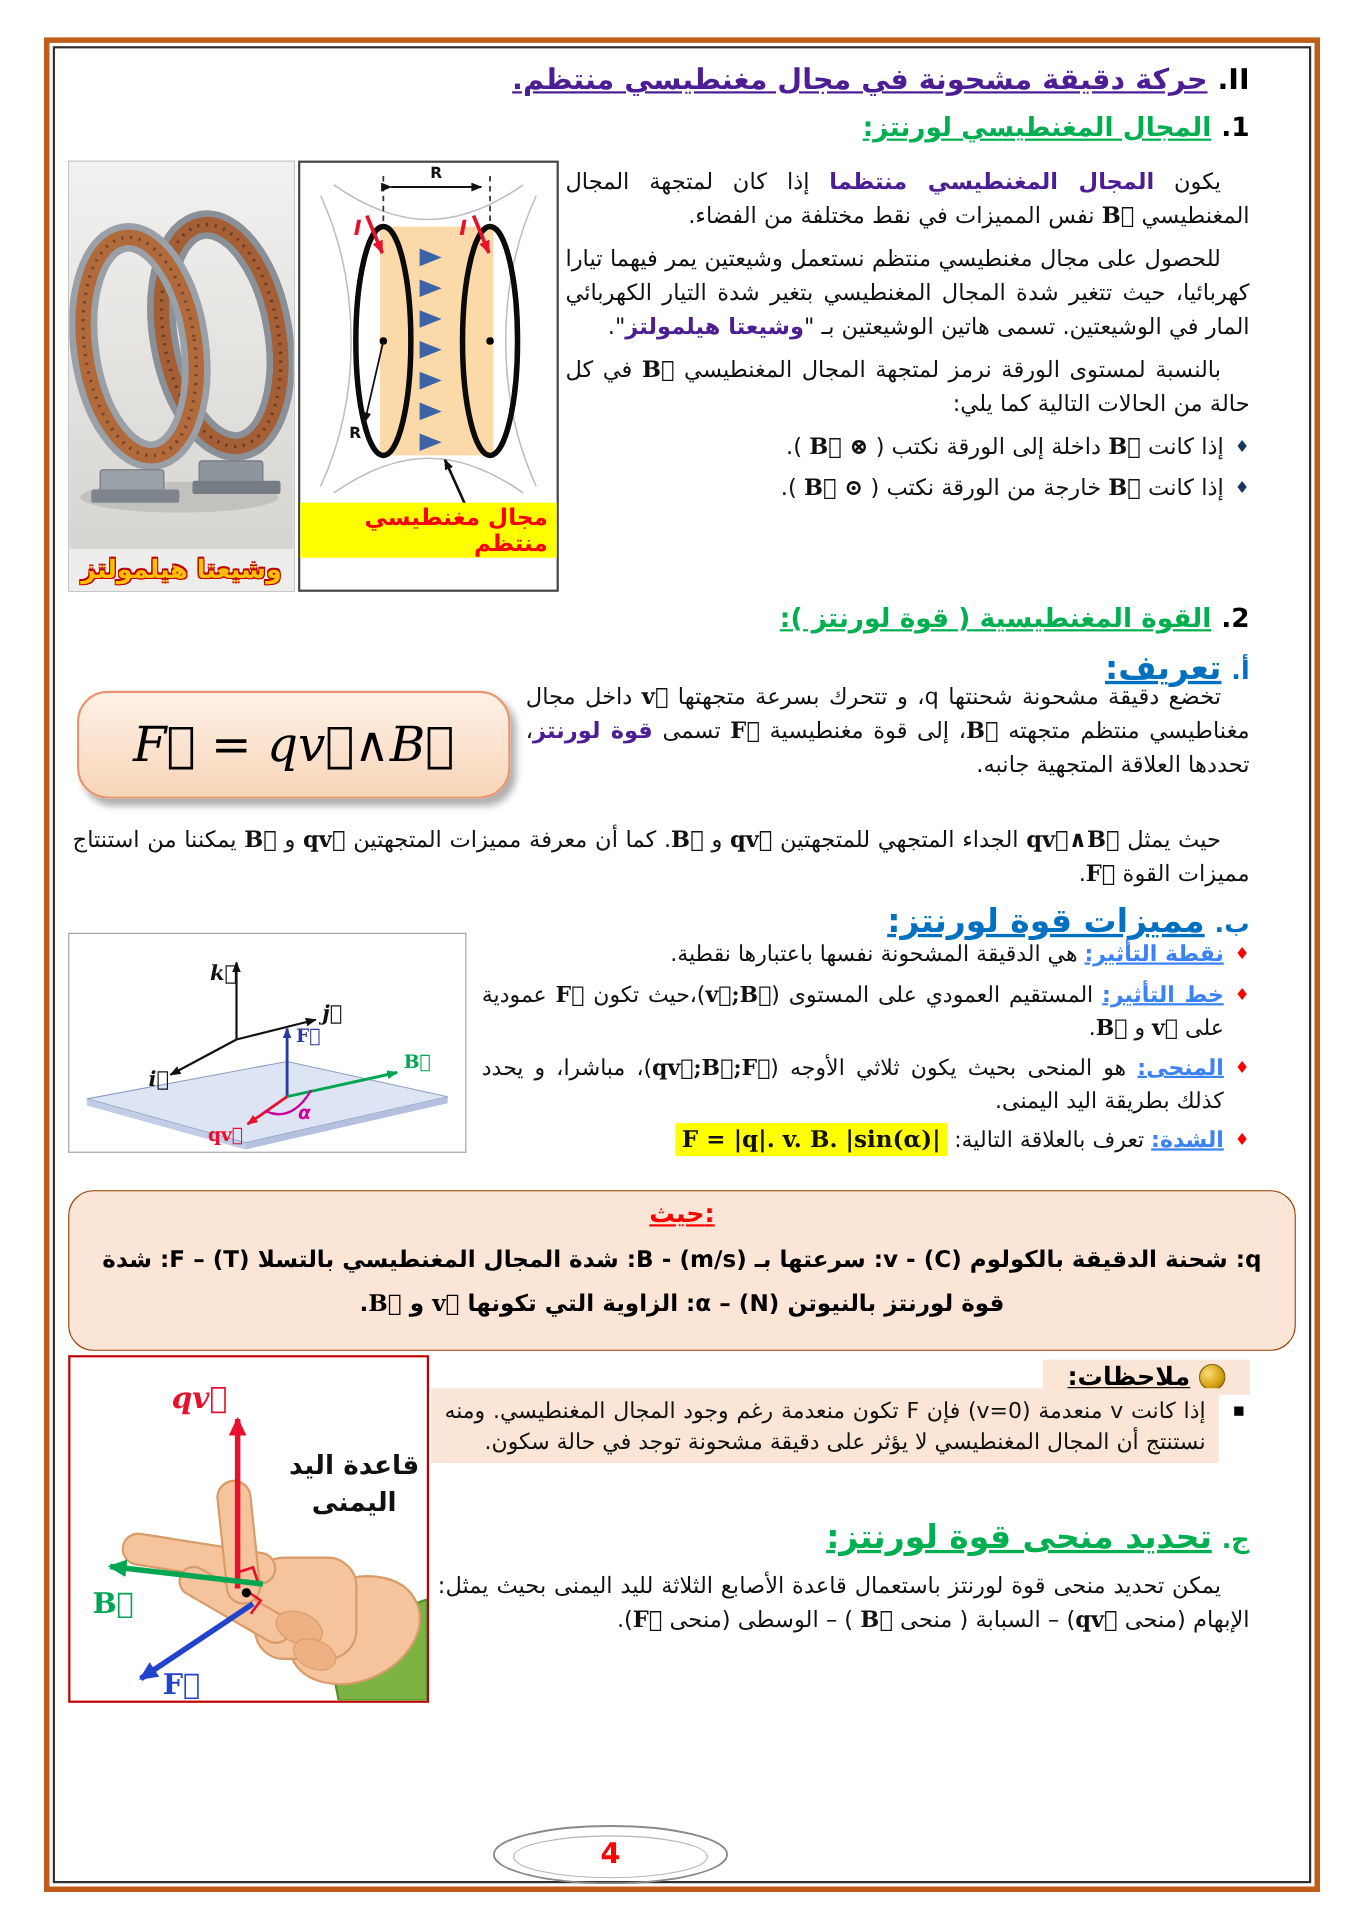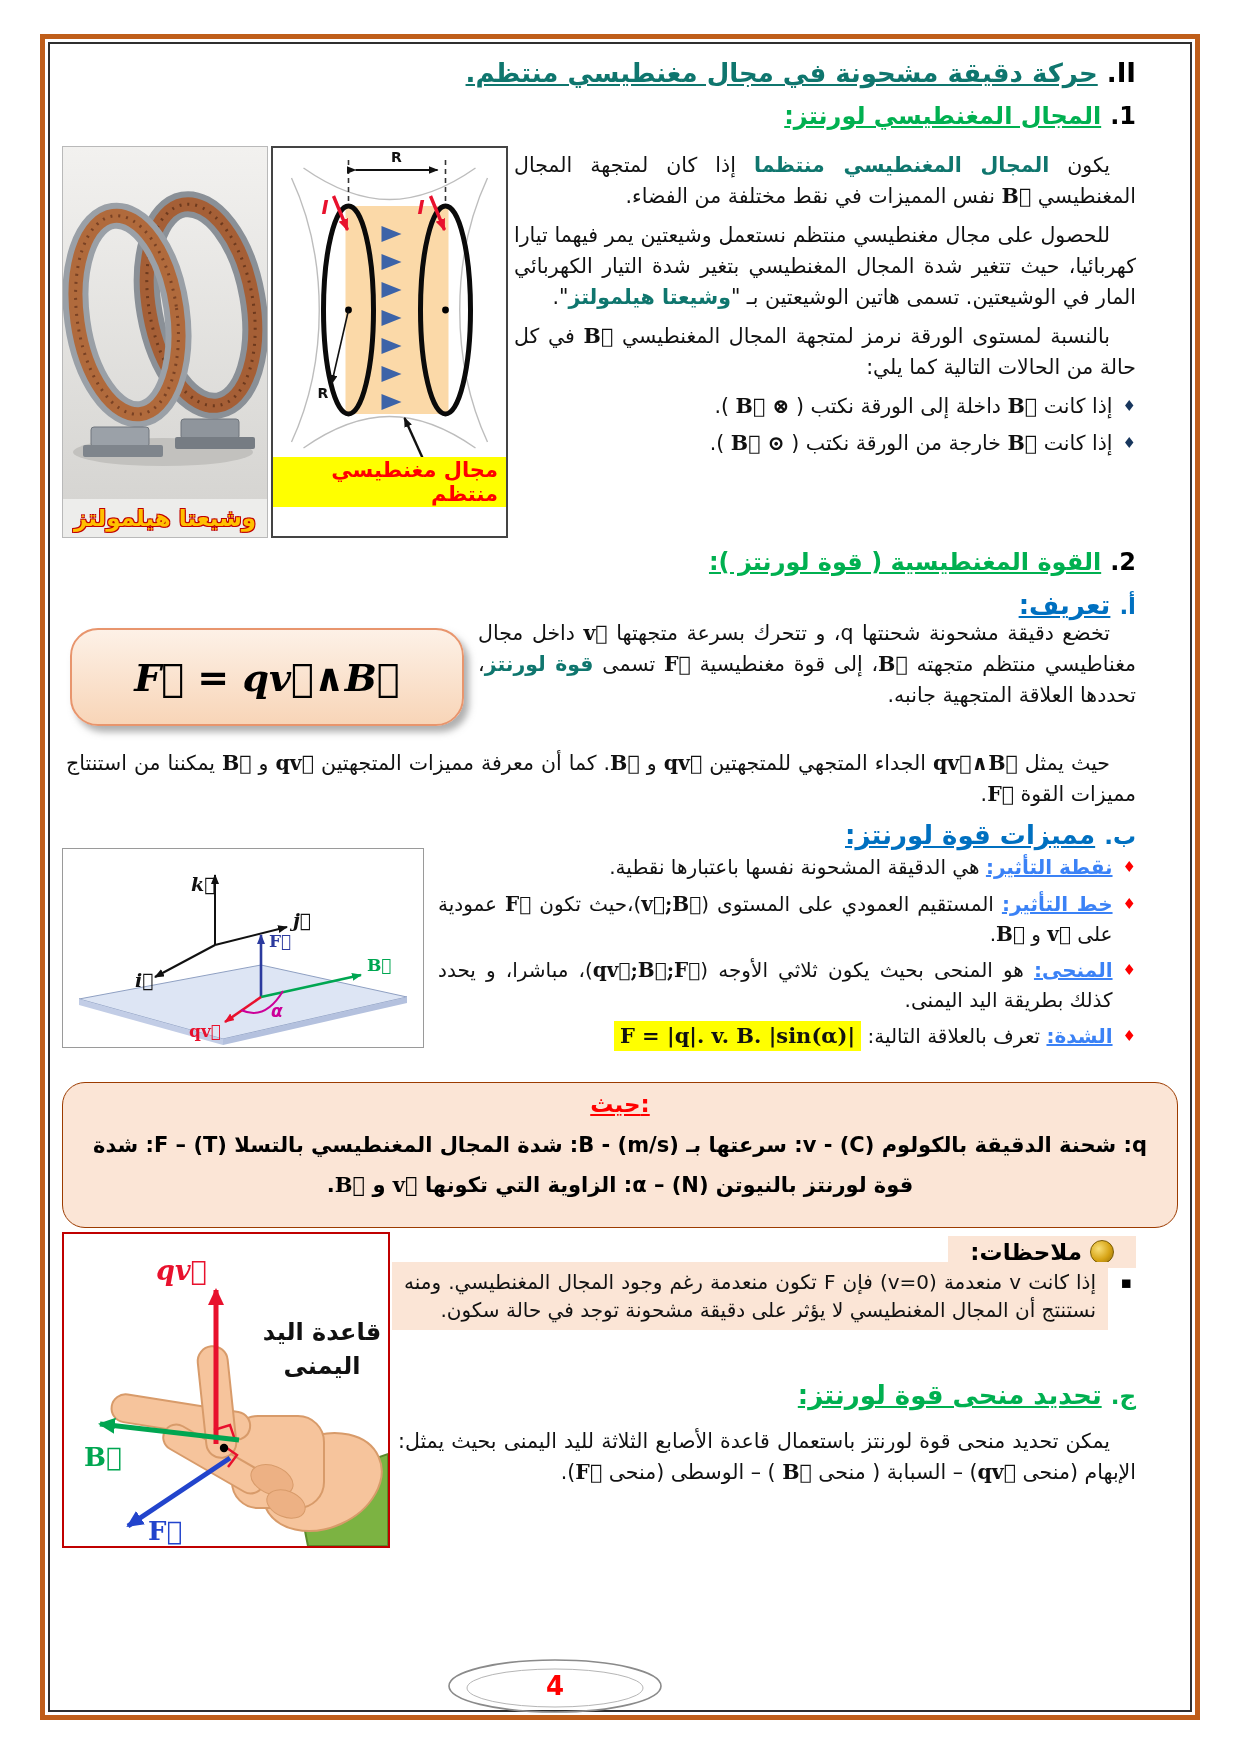--- a/index.html
+++ b/index.html
@@ -4,38 +4,38 @@
 <style>
   * { margin:0; padding:0; box-sizing:border-box; }
   html,body { background:#fff; }
   body { width:1240px; height:1754px; font-family:"DejaVu Sans", sans-serif; color:#111; }
   .page { position:relative; width:1240px; height:1754px; background:#fff; overflow:hidden; }
   .abs { position:absolute; }
   .rtl { direction:rtl; }
   .jt { text-align:justify; }
   .b { font-weight:bold; }
   .u { text-decoration:underline; }
-  .red { color:#0f766e; }
+  .red { color:#4c1d95; }
   .green { color:#00B050; }
   .blue { color:#0070C0; }
   .vec { font-family:"DejaVu Serif", serif; font-weight:bold; }
 
   
   .frame-outer { position:absolute; left:40px; right:40px; top:34px; bottom:34px; border:5px solid #BF5E1A; }
   .frame-inner { position:absolute; inset:3px; border:2px solid #2F2F2F; }
 
   
   .h-row { display:flex; align-items:baseline; justify-content:flex-end; gap:9px; }
   .h-num { direction:rtl; font-weight:bold; color:#000; }
   .title-text { font-size:26px; }
   .title-num { font-size:26px; }
   .h1-text { font-size:24px; }
   .h-num.lg { font-size:24px; }
   .sub-num { direction:rtl; font-weight:bold; font-size:23px; }
-  .sub-text { font-size:26px;text-align:center; }
+  .sub-text { font-size:30px;text-align:center; }
 
   
   .body-text { font-size:20.5px; line-height:31px; color:#111; }
   .ind { text-indent:26px; }
   p.par { margin:0 0 8px 0; }
 
   .brow { display:flex; gap:10px; align-items:flex-start; margin-bottom:6px; }
   .diamond { font-size:15px; line-height:31px; color:#17365D; flex:0 0 auto; }
   .diamond.rd { color:#FF0000; }
 
@@ -50,22 +50,22 @@
            text-shadow:1px 1px 0 #C00000, -1px -1px 0 #C00000, 1px -1px 0 #C00000, -1px 1px 0 #C00000;
            background:#EDEDEB; }
   .cap-b { height:36px; display:flex; align-items:center; justify-content:center; background:#fff; }
   .cap-b span { background:#FFFF00; color:#FF0000; font-weight:bold; font-size:21px; padding:1px 8px; }
 
   
   .formula-box { background:linear-gradient(180deg,#FDF1E7 0%,#F8D5B8 100%);
                  border:2px solid #E8956D; border-radius:28px;
                  box-shadow:5px 6px 7px rgba(110,110,110,.55);
                  display:flex; align-items:center; justify-content:center; }
-  .formula-main { direction:ltr; font-family:"DejaVu Serif", serif; font-weight:bold; font-style:italic;
-                  font-size:38px; color:#000; }
+  .formula-main { direction:ltr; font-family:"DejaVu Serif", serif; font-weight:normal; font-style:italic;
+                  font-size:44px; color:#000; }
 
   .hl-formula { direction:ltr; display:inline-block; background:#FFFF00; font-family:"DejaVu Serif", serif;
                 font-weight:bold; font-size:21px; padding:0 6px; }
 
   
   .feat-label { color:#3b82f6; font-weight:bold; text-decoration:underline; }
 
   
   .where-box { background:#FBE5D6; border:1px solid #9C3B00; text-align:center; padding:8px 24px 6px; }
   .where-head { display:inline-block; color:#FF0000; font-weight:bold; font-size:23px; text-decoration:underline; margin-bottom:8px; }

